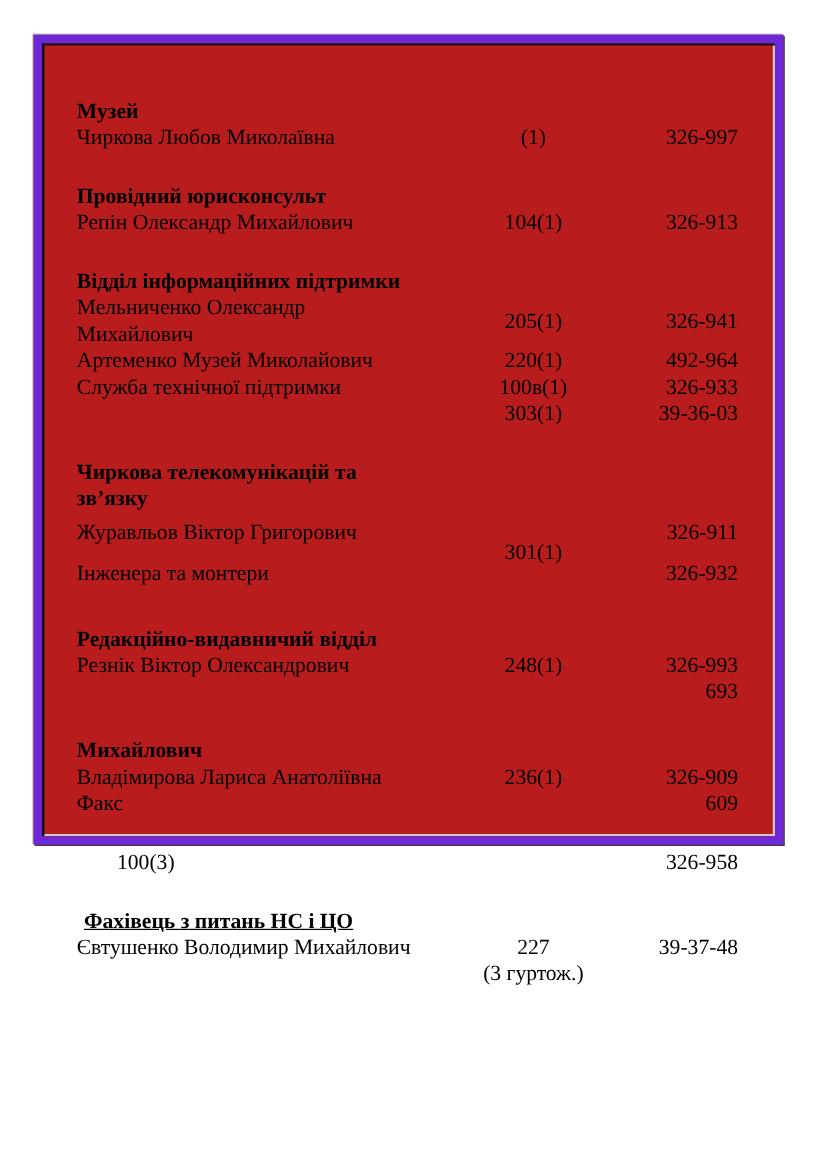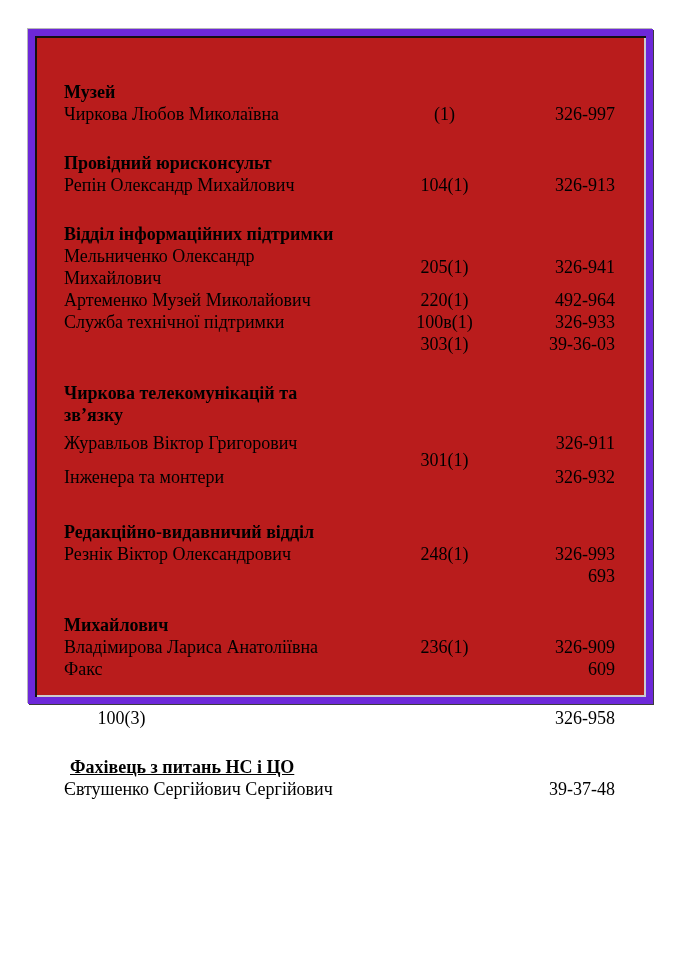--- a/index.html
+++ b/index.html
@@ -165,20 +165,22 @@
       <div class="section">
         <div class="row">
           <div class="cell ext">100(3)</div>
           <div class="cell phone">326-958</div>
         </div>
       </div>
 
       <div class="section">
         <div class="sec-title indent">Фахівець з питань НС і ЦО</div>
         <div class="row">
-          <div class="cell name">Євтушенко Сергійович Сергійович</div>
+          <div class="cell name">Євтушенко Володимир Михайлович</div>
+          <div class="cell ext">227
+(3 гуртож.)</div>
           <div class="cell phone">39-37-48</div>
         </div>
       </div>
 
     </div>
   </div>
 </div>
 
 </body></html>

